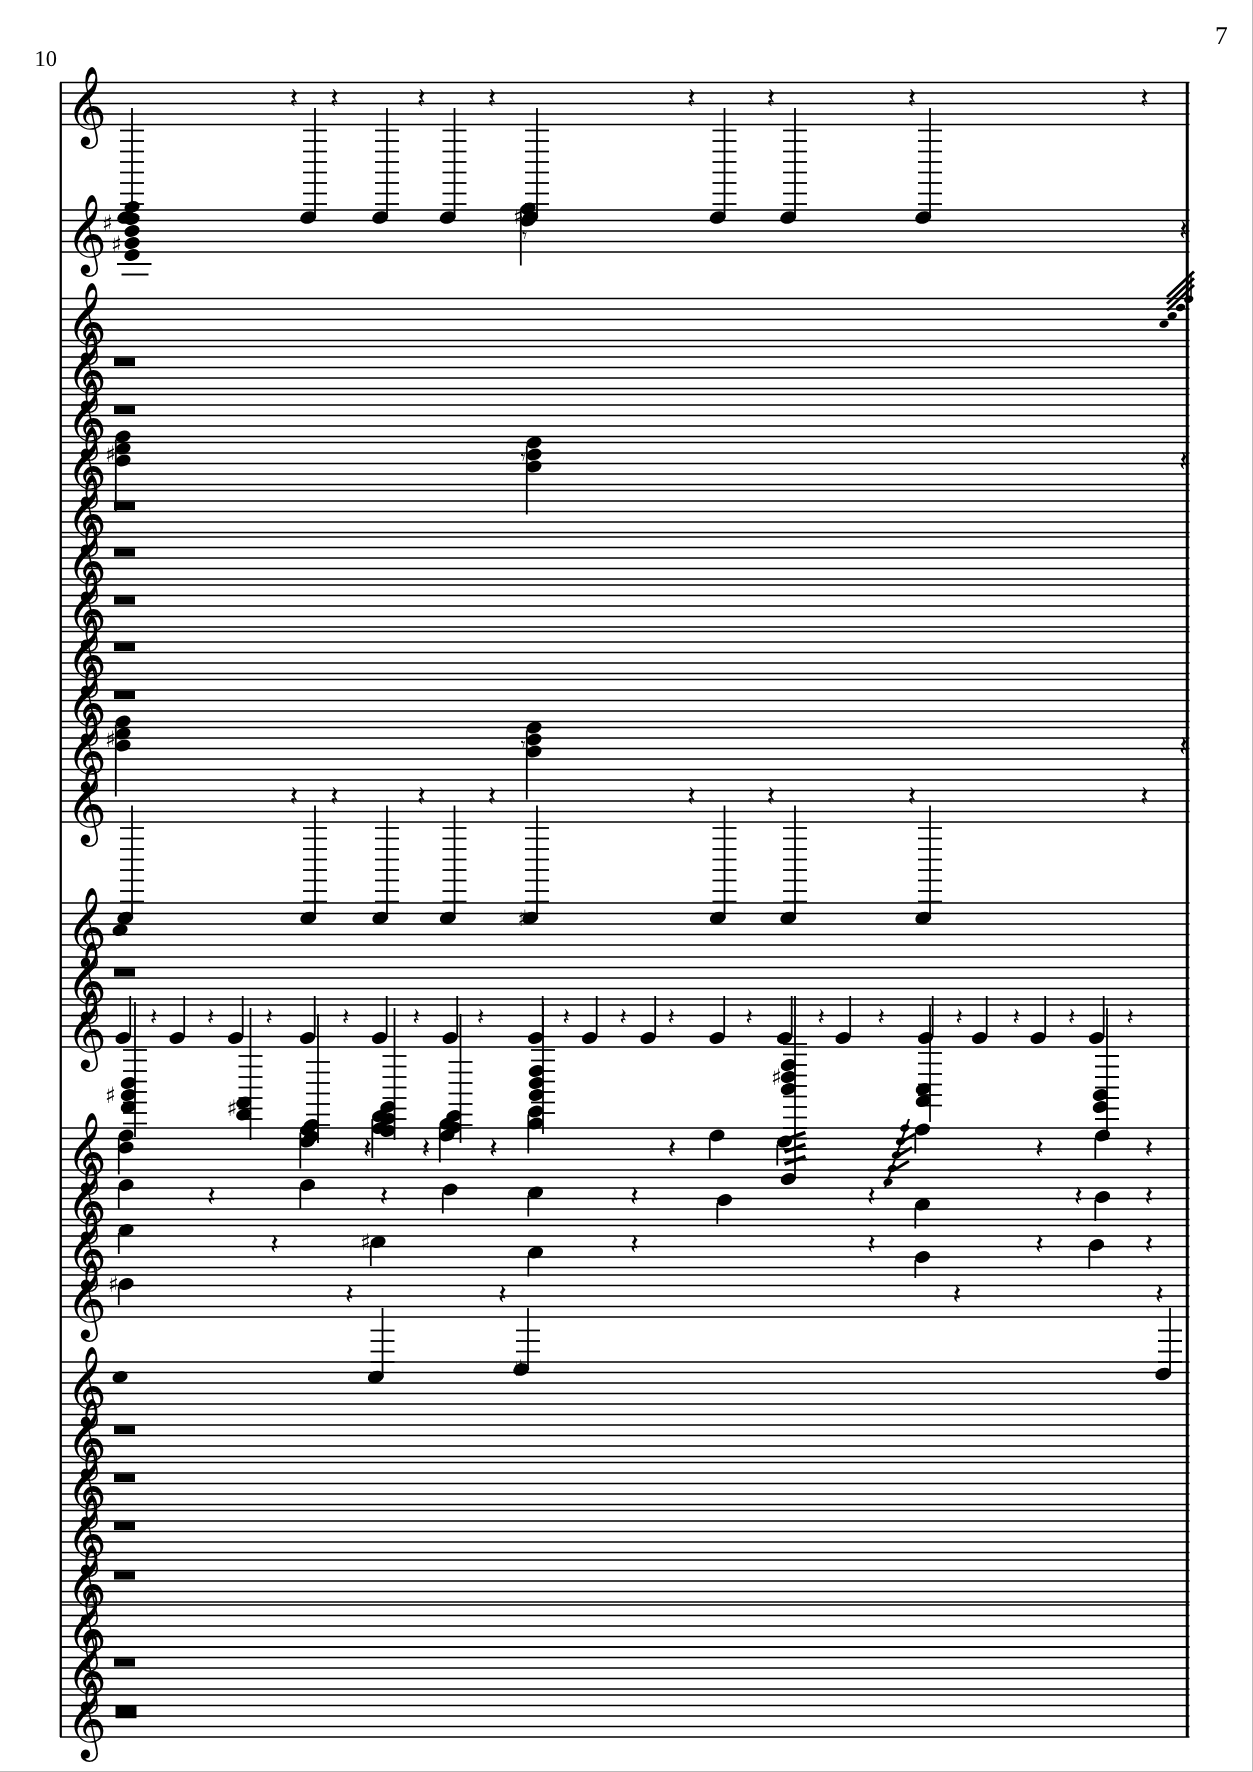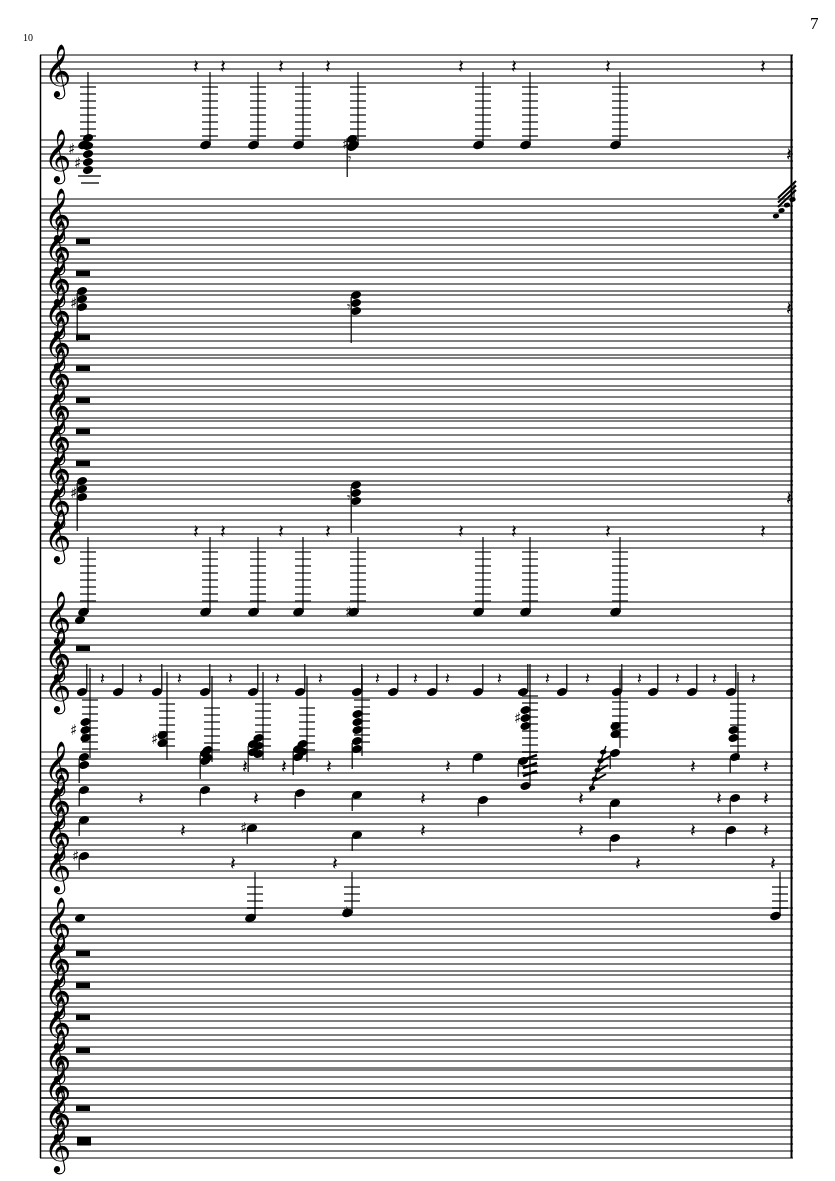--- a/index.html
+++ b/index.html
@@ -1,19 +1,19 @@
 <!DOCTYPE html>
 <html><head>
 <meta charset="utf-8">
 <style>
   html,body{margin:0;padding:0;background:#888;}
   .page{position:relative;width:835px;height:1181px;background:#ffffff;overflow:hidden;
         font-family:"Liberation Serif", serif;color:#000;}
   .page-number{position:absolute;left:810px;top:14px;font-size:17px;}
-  .measure-number{position:absolute;left:23px;top:32px;font-size:10px;}
+  .measure-number{position:absolute;left:23px;top:32px;font-size:15px;}
   svg.score{position:absolute;left:0;top:0;}
 </style>
 </head>
 <body>
 
 <div class="page">
   <span class="page-number">7</span>
   <span class="measure-number">10</span>
   <svg class="score" width="835" height="1181" viewBox="0 0 835 1181" xmlns="http://www.w3.org/2000/svg">
       <line x1="40.5" y1="55" x2="40.5" y2="1158" stroke="#000000" stroke-width="1.5"></line>

